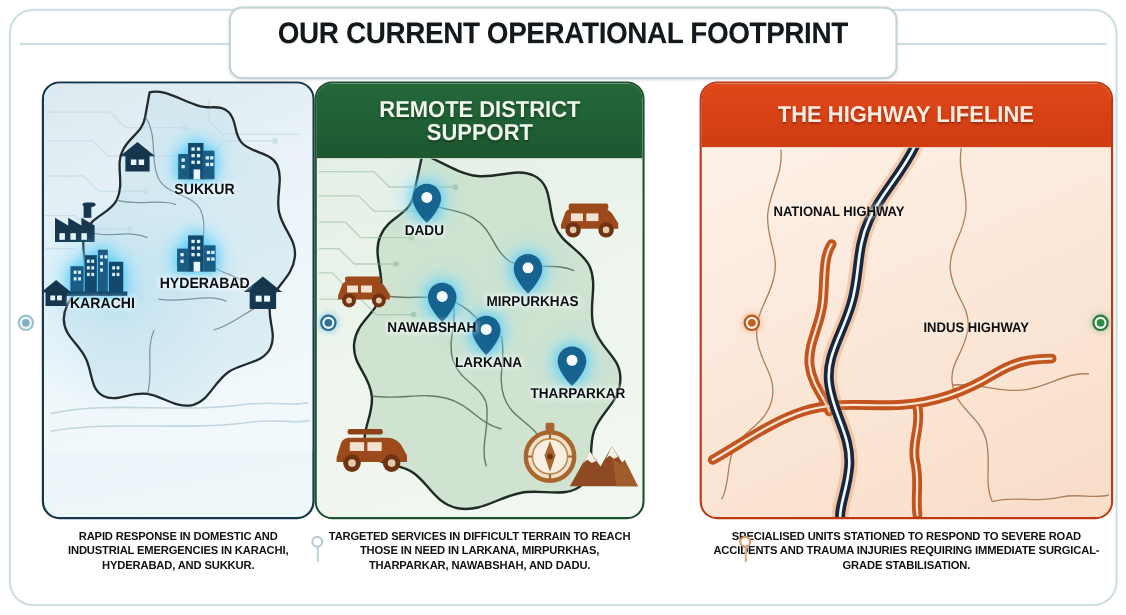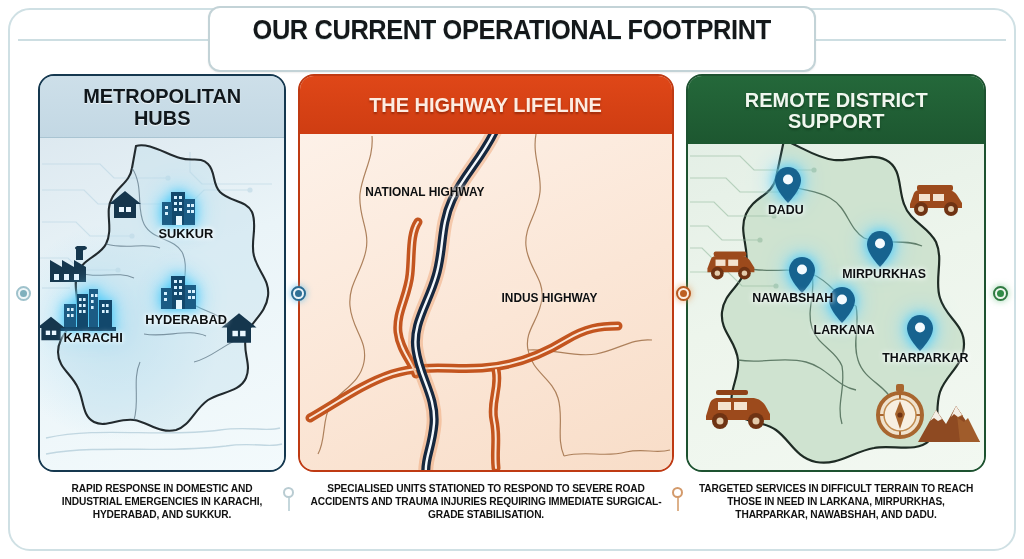--- a/index.html
+++ b/index.html
@@ -281,24 +281,20 @@
   </div>
 <div class="cap-stem s1"></div>
 <div class="cap-stem s2"></div>
 <div class="cap-node n1"></div>
 <div class="cap-node n2"></div>
 
 <div class="panels">
 
   <div class="panel p1">
     <div class="panel-card">
-      <div class="panel-head">
-        <div class="panel-head-text">METROPOLITAN
-HUBS</div>
-      </div>
       <div class="panel-map">
 
         <svg class="trace" style="left:0;top:0;" width="244" height="334">
           <g stroke="#b7d3e2" stroke-width="1.2" fill="none">
             <path d="M2 26 H60 L74 40 H128"></path>
             <path d="M2 52 H44 L58 66 H150 L164 52 H210"></path>
             <path d="M2 84 H36 L50 98 H92"></path>
             <path d="M0 120 H28 L40 132 H78"></path>
             <path d="M2 150 H30"></path>
             <path d="M150 14 V34 L162 46 H232"></path>
@@ -434,71 +430,20 @@
           <path d="M17 3 L33 16 H28 V30 H6 V16 H1 Z" fill="#15364d"></path>
           <rect x="11" y="19" width="5" height="5" fill="#eaf7ff"></rect>
           <rect x="18" y="19" width="5" height="5" fill="#eaf7ff"></rect>
         </svg>
 
       </div>
     </div>
     <div class="caption">RAPID RESPONSE IN DOMESTIC AND INDUSTRIAL EMERGENCIES IN KARACHI, HYDERABAD, AND SUKKUR.</div>
   </div>
 
-  <div class="panel p2">
-    <div class="panel-card">
-      <div class="panel-head">
-        <div class="panel-head-text">THE HIGHWAY LIFELINE</div>
-      </div>
-      <div class="panel-map">
-
-        <svg style="position:absolute;left:0;top:0;" width="372" height="336">
-
-          <g stroke="#a97b55" stroke-width="1.2" fill="none" opacity="0.95">
-            <path d="M72 2 C74 24 62 40 60 60 C58 82 70 96 66 116 C62 138 48 150 50 172
-                     C52 196 68 206 64 228 C60 250 40 256 30 272 C22 286 26 306 18 320"></path>
-            <path d="M236 0 C232 22 242 38 240 58 C238 80 224 92 226 112 C228 134 244 144 242 164
-                     C240 186 224 196 228 216 C232 238 252 244 258 264 C264 284 256 304 264 322"></path>
-            <path d="M228 216 C252 214 274 224 296 220 C318 216 332 204 352 206"></path>
-            <path d="M264 322 C286 316 304 324 326 318 C344 314 356 320 370 316"></path>
-            <path d="M196 336 C200 318 192 302 196 286"></path>
-          </g>
-
-          <g stroke="#c2521c" stroke-width="9" fill="none" stroke-linecap="round" stroke-linejoin="round" opacity="0.98">
-            <path d="M10 284 C38 268 62 250 92 240 C124 230 150 236 182 234 C214 232 240 222 266 206 C286 194 300 192 318 192"></path>
-            <path d="M118 88 C110 100 112 120 110 140 C108 162 96 178 98 198 C100 216 112 228 116 240"></path>
-            <path d="M196 236 C200 254 190 268 194 286 C198 304 194 316 196 334"></path>
-          </g>
-          <g stroke="#fbe6d6" stroke-width="2" fill="none" stroke-linecap="round">
-            <path d="M10 284 C38 268 62 250 92 240 C124 230 150 236 182 234 C214 232 240 222 266 206 C286 194 300 192 318 192"></path>
-            <path d="M118 88 C110 100 112 120 110 140 C108 162 96 178 98 198 C100 216 112 228 116 240"></path>
-            <path d="M196 236 C200 254 190 268 194 286 C198 304 194 316 196 334"></path>
-          </g>
-
-          <g stroke="#e88a4e" stroke-width="15" fill="none" opacity="0.35" stroke-linecap="round">
-            <path d="M196 -6 C184 22 164 40 152 66 C140 92 144 116 136 142 C128 170 112 190 116 216 C120 244 136 262 134 290 C132 314 124 326 126 340"></path>
-          </g>
-          <g stroke="#16283f" stroke-width="9" fill="none" stroke-linecap="round">
-            <path d="M196 -6 C184 22 164 40 152 66 C140 92 144 116 136 142 C128 170 112 190 116 216 C120 244 136 262 134 290 C132 314 124 326 126 340"></path>
-          </g>
-          <g stroke="#f4f8fb" stroke-width="2.4" fill="none" stroke-linecap="round">
-            <path d="M196 -6 C184 22 164 40 152 66 C140 92 144 116 136 142 C128 170 112 190 116 216 C120 244 136 262 134 290 C132 314 124 326 126 340"></path>
-          </g>
-        </svg>
-
-        <div class="map-label lbl-road" style="left:62px; top:52px;">NATIONAL
-HIGHWAY</div>
-        <div class="map-label lbl-road" style="left:199px; top:158px;">INDUS
-HIGHWAY</div>
-
-      </div>
-    </div>
-    <div class="caption">SPECIALISED UNITS STATIONED TO RESPOND TO SEVERE ROAD ACCIDENTS AND TRAUMA INJURIES REQUIRING IMMEDIATE SURGICAL-GRADE STABILISATION.</div>
-  </div>
-
   <div class="panel p3">
     <div class="panel-card">
       <div class="panel-head">
         <div class="panel-head-text">REMOTE DISTRICT
 SUPPORT</div>
       </div>
       <div class="panel-map">
 
         <svg class="trace" style="left:0;top:0;" width="296" height="326">
           <g stroke="#8fb79a" stroke-width="1.2" fill="none">
@@ -619,13 +564,64 @@
           <path d="M40 18 L47 28 L42 30 L48 34 L52 30 L64 54 H44 Z" fill="#a05c2b"></path>
           <path d="M20 22 L26 31 L22 33 L18 30 L14 33 Z" fill="#f4efe6"></path>
           <path d="M40 18 L46 27 L42 29 L38 26 L35 29 Z" fill="#f4efe6"></path>
         </svg>
 
       </div>
     </div>
     <div class="caption">TARGETED SERVICES IN DIFFICULT TERRAIN TO REACH THOSE IN NEED IN LARKANA, MIRPURKHAS, THARPARKAR, NAWABSHAH, AND DADU.</div>
   </div>
 
+  <div class="panel p2">
+    <div class="panel-card">
+      <div class="panel-head">
+        <div class="panel-head-text">THE HIGHWAY LIFELINE</div>
+      </div>
+      <div class="panel-map">
+
+        <svg style="position:absolute;left:0;top:0;" width="372" height="336">
+
+          <g stroke="#a97b55" stroke-width="1.2" fill="none" opacity="0.95">
+            <path d="M72 2 C74 24 62 40 60 60 C58 82 70 96 66 116 C62 138 48 150 50 172
+                     C52 196 68 206 64 228 C60 250 40 256 30 272 C22 286 26 306 18 320"></path>
+            <path d="M236 0 C232 22 242 38 240 58 C238 80 224 92 226 112 C228 134 244 144 242 164
+                     C240 186 224 196 228 216 C232 238 252 244 258 264 C264 284 256 304 264 322"></path>
+            <path d="M228 216 C252 214 274 224 296 220 C318 216 332 204 352 206"></path>
+            <path d="M264 322 C286 316 304 324 326 318 C344 314 356 320 370 316"></path>
+            <path d="M196 336 C200 318 192 302 196 286"></path>
+          </g>
+
+          <g stroke="#c2521c" stroke-width="9" fill="none" stroke-linecap="round" stroke-linejoin="round" opacity="0.98">
+            <path d="M10 284 C38 268 62 250 92 240 C124 230 150 236 182 234 C214 232 240 222 266 206 C286 194 300 192 318 192"></path>
+            <path d="M118 88 C110 100 112 120 110 140 C108 162 96 178 98 198 C100 216 112 228 116 240"></path>
+            <path d="M196 236 C200 254 190 268 194 286 C198 304 194 316 196 334"></path>
+          </g>
+          <g stroke="#fbe6d6" stroke-width="2" fill="none" stroke-linecap="round">
+            <path d="M10 284 C38 268 62 250 92 240 C124 230 150 236 182 234 C214 232 240 222 266 206 C286 194 300 192 318 192"></path>
+            <path d="M118 88 C110 100 112 120 110 140 C108 162 96 178 98 198 C100 216 112 228 116 240"></path>
+            <path d="M196 236 C200 254 190 268 194 286 C198 304 194 316 196 334"></path>
+          </g>
+
+          <g stroke="#e88a4e" stroke-width="15" fill="none" opacity="0.35" stroke-linecap="round">
+            <path d="M196 -6 C184 22 164 40 152 66 C140 92 144 116 136 142 C128 170 112 190 116 216 C120 244 136 262 134 290 C132 314 124 326 126 340"></path>
+          </g>
+          <g stroke="#16283f" stroke-width="9" fill="none" stroke-linecap="round">
+            <path d="M196 -6 C184 22 164 40 152 66 C140 92 144 116 136 142 C128 170 112 190 116 216 C120 244 136 262 134 290 C132 314 124 326 126 340"></path>
+          </g>
+          <g stroke="#f4f8fb" stroke-width="2.4" fill="none" stroke-linecap="round">
+            <path d="M196 -6 C184 22 164 40 152 66 C140 92 144 116 136 142 C128 170 112 190 116 216 C120 244 136 262 134 290 C132 314 124 326 126 340"></path>
+          </g>
+        </svg>
+
+        <div class="map-label lbl-road" style="left:62px; top:52px;">NATIONAL
+HIGHWAY</div>
+        <div class="map-label lbl-road" style="left:199px; top:158px;">INDUS
+HIGHWAY</div>
+
+      </div>
+    </div>
+    <div class="caption">SPECIALISED UNITS STATIONED TO RESPOND TO SEVERE ROAD ACCIDENTS AND TRAUMA INJURIES REQUIRING IMMEDIATE SURGICAL-GRADE STABILISATION.</div>
+  </div>
+
 </div>
 
 </body></html>

